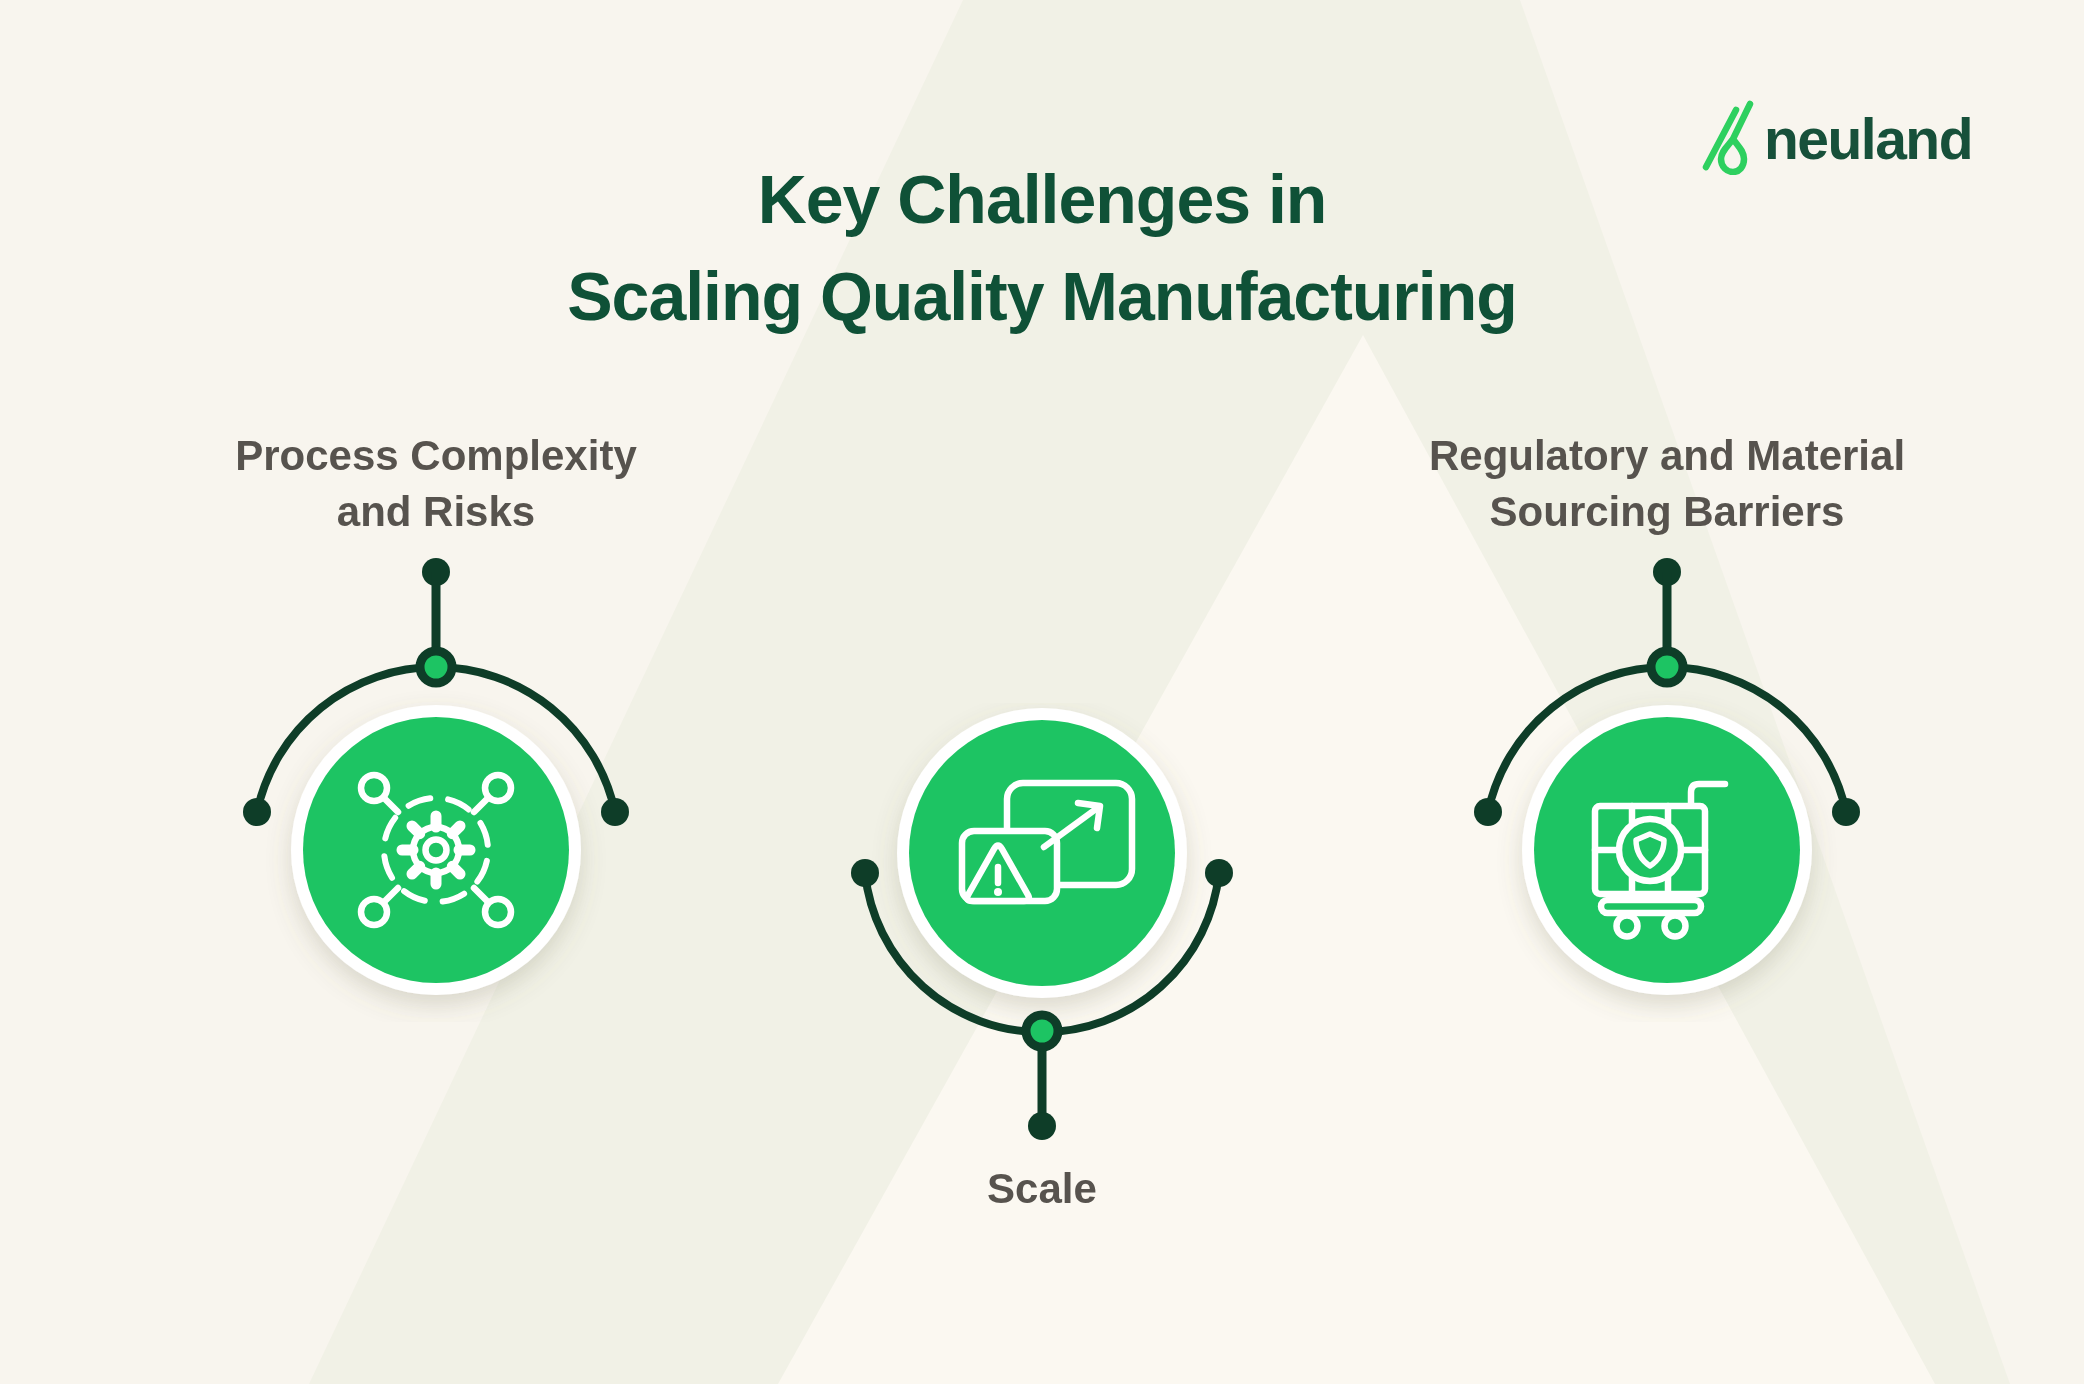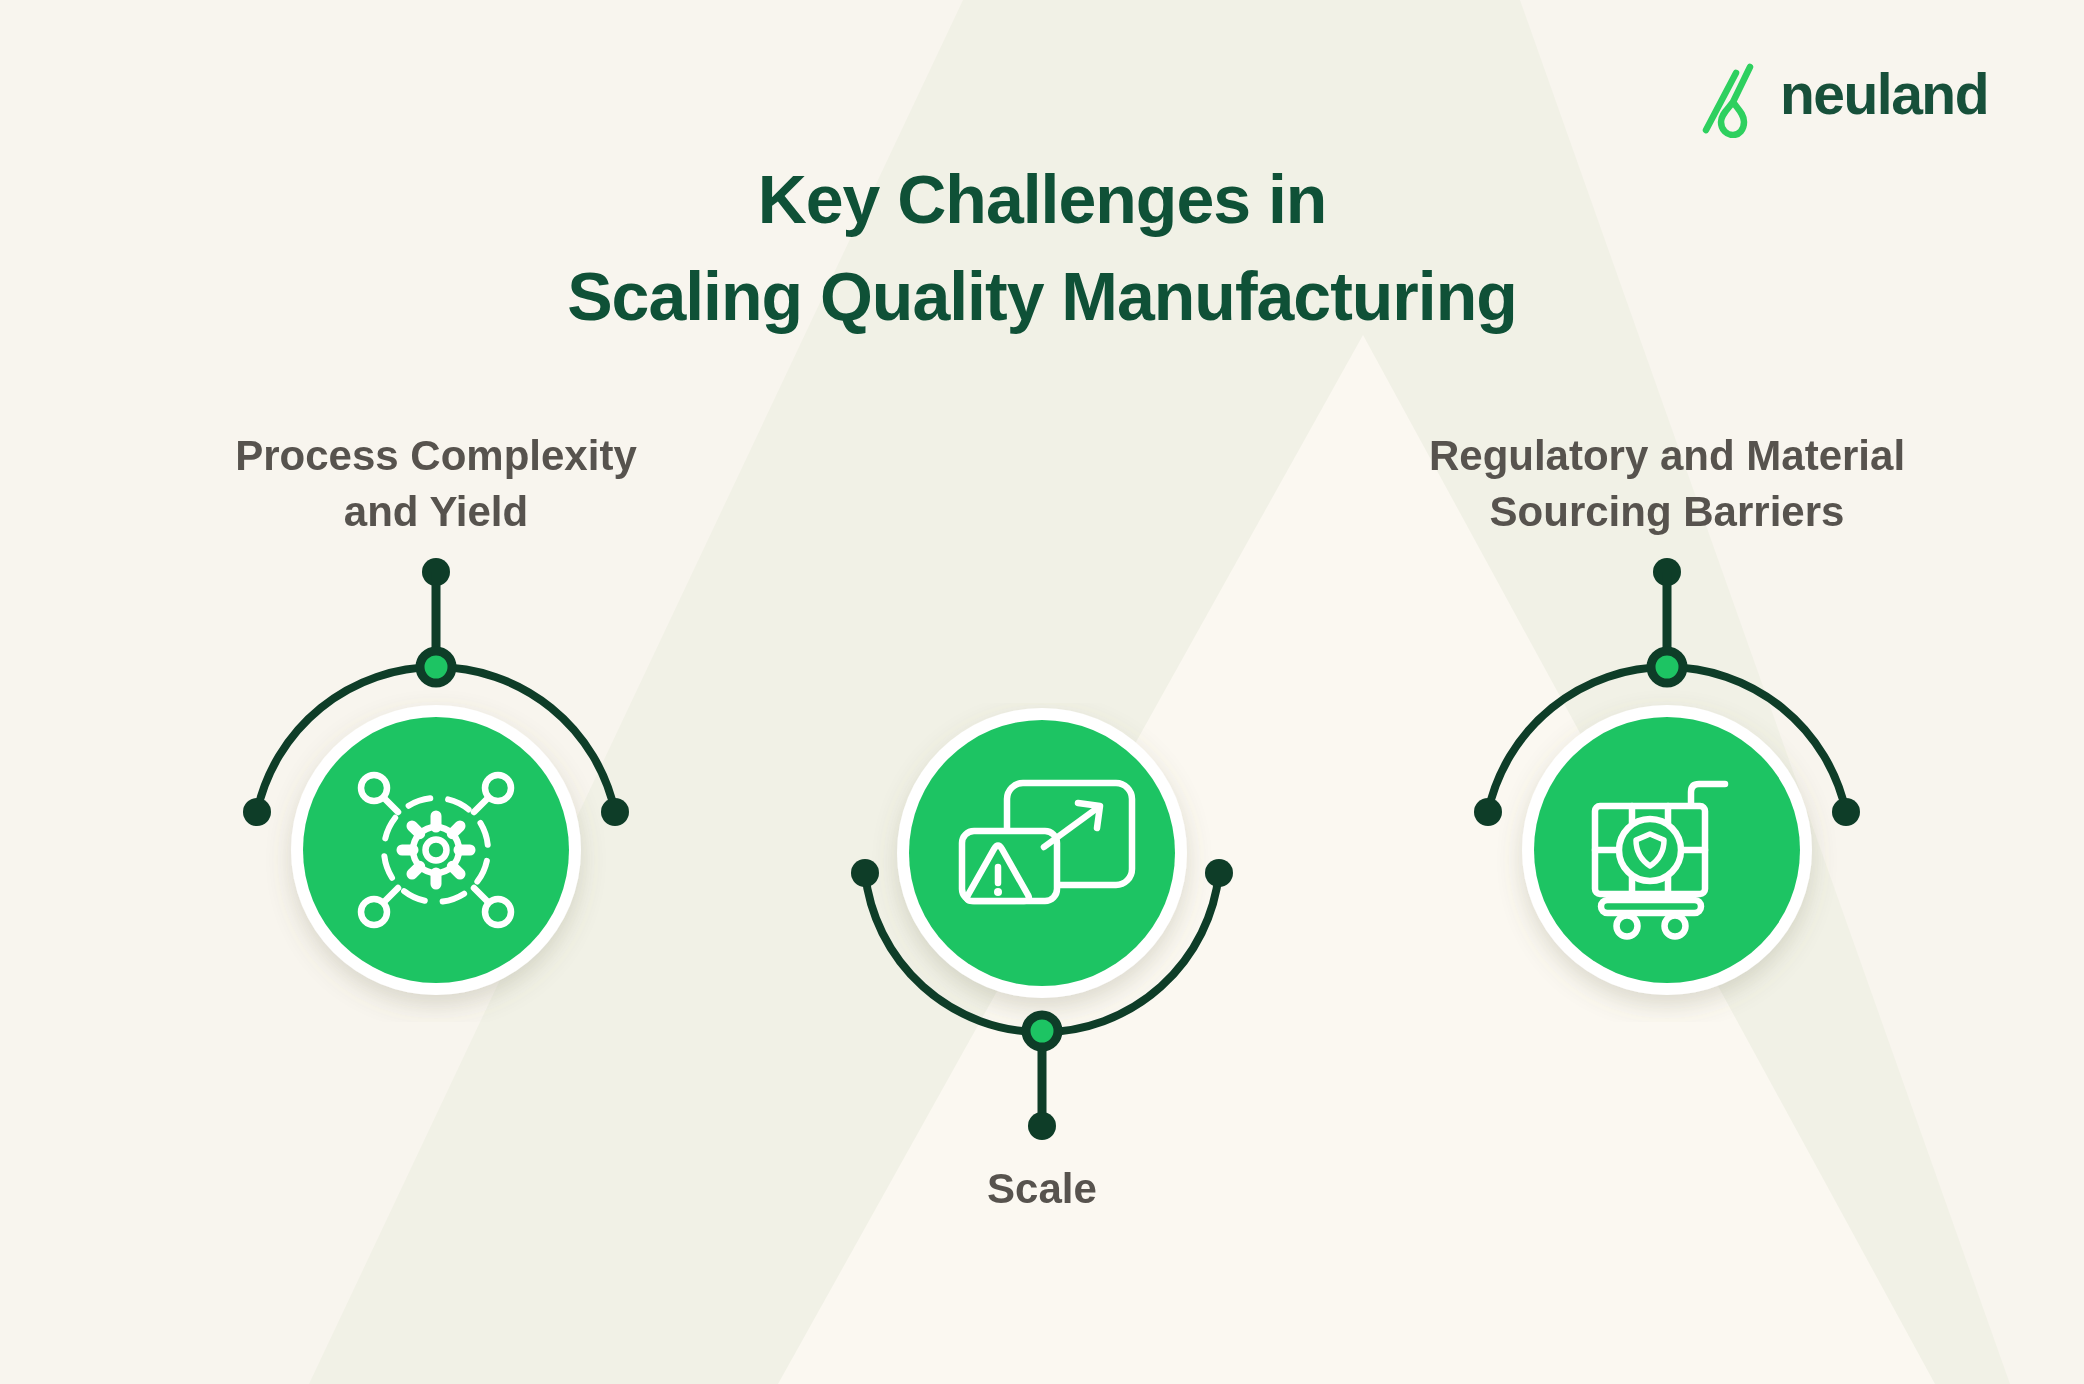--- a/index.html
+++ b/index.html
@@ -16,21 +16,21 @@
   *{margin:0;padding:0;box-sizing:border-box}
   html,body{background:var(--bg-base);}
   body{font-family:"Liberation Sans", sans-serif; overflow:hidden;}
   .stage{position:relative;width:2084px;height:1384px;background:var(--bg-base);overflow:hidden;}
 
   svg.bg{position:absolute;left:0;top:0;width:2084px;height:1384px;}
   .poly-tint{fill:var(--bg-tint);}
   .poly-bright{fill:var(--bg-bright);}
 
   
-  .logo{position:absolute;left:1696px;top:60px;height:96px;display:flex;align-items:flex-start;gap:16px;}
+  .logo{position:absolute;left:1696px;top:88px;height:96px;display:flex;align-items:center;}
   .logo-mark{width:68px;height:78px;}
   .logo-mark path{stroke:var(--logo-green);stroke-width:6.5;fill:none;stroke-linecap:round;stroke-linejoin:round;}
   .wordmark{font-size:57px;font-weight:700;letter-spacing:-1.5px;color:var(--logo-text-green);line-height:1;padding-top:6px;}
 
   
   .title{position:absolute;left:0;top:151px;width:2084px;text-align:center;
          color:var(--title-green);font-size:68px;font-weight:700;line-height:97px;letter-spacing:-1px;}
   .title span{display:block;}
 
   
@@ -115,21 +115,21 @@
       <circle class="icon" cx="-62" cy="62" r="13"></circle>
       <circle class="icon" cx="62" cy="62" r="13"></circle>
       <line class="icon" x1="-52" y1="-52" x2="-38" y2="-38"></line>
       <line class="icon" x1="52" y1="-52" x2="38" y2="-38"></line>
       <line class="icon" x1="-52" y1="52" x2="-38" y2="38"></line>
       <line class="icon" x1="52" y1="52" x2="38" y2="38"></line>
     </g>
   </svg>
   <div class="node-label label-left">
     <span>Process Complexity</span>
-    <span>and Yield</span>
+    <span>and Risks</span>
   </div>
 
   <svg class="node-svg node-mid" viewBox="0 0 420 480">
     <defs>
       <filter id="shadow2" x="-40%" y="-40%" width="180%" height="180%">
         <feDropShadow dx="0" dy="10" stdDeviation="12" flood-color="#6b6a4e" flood-opacity="0.22"></feDropShadow>
       </filter>
     </defs>
     <circle class="f-white" cx="210" cy="150" r="145" filter="url(#shadow2)"></circle>
     <circle class="f-green" cx="210" cy="150" r="133"></circle>

